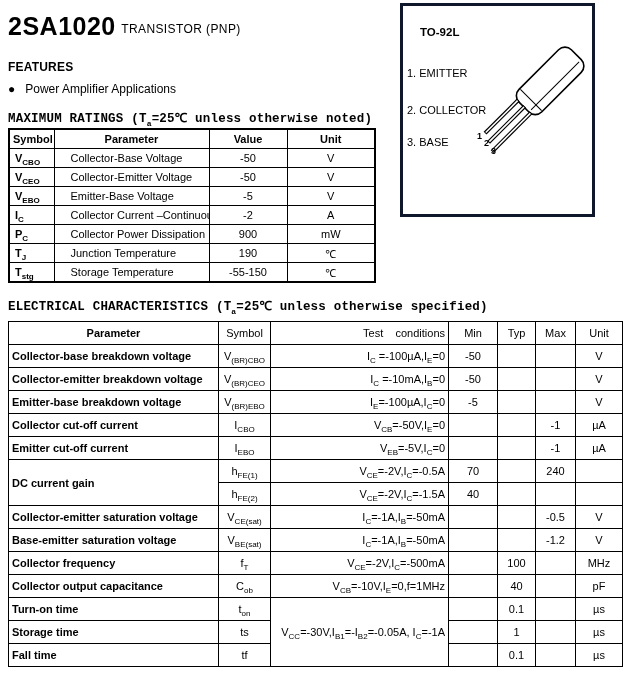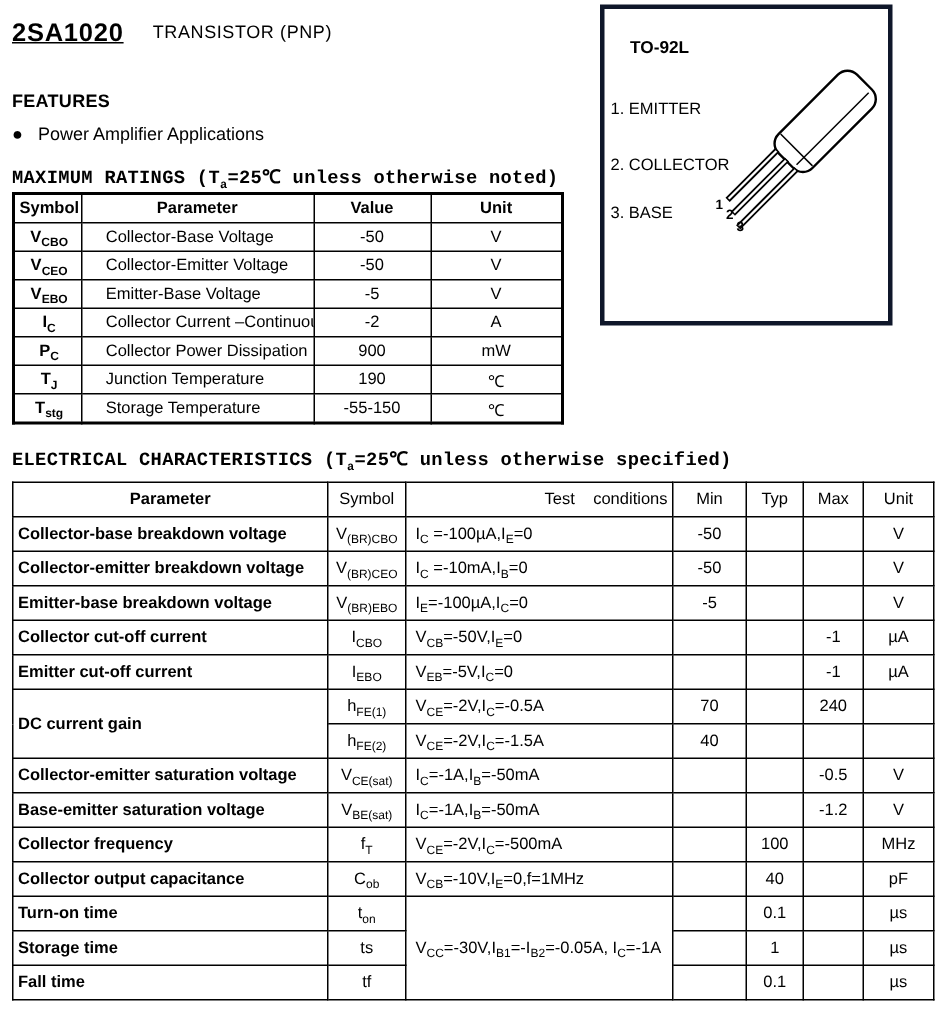--- a/index.html
+++ b/index.html
@@ -1,45 +1,45 @@
 <!DOCTYPE html>
 <html><head>
 <meta charset="utf-8">
 <style>
   html,body{margin:0;padding:0;background:#fff;}
   .page{position:relative;width:628px;height:678px;background:#fff;color:#000;
         font-family:"Liberation Sans",sans-serif;overflow:hidden;}
 
   .hdr{position:absolute;left:8px;top:12px;white-space:nowrap;}
-  .part-no{font-size:17px;font-weight:bold;letter-spacing:.5px;display:inline-block;vertical-align:baseline;text-decoration:underline;}
-  .part-desc{font-size:12px;letter-spacing:.4px;display:inline-block;margin-left:15px;vertical-align:2px;}
+  .part-no{font-size:25px;font-weight:bold;letter-spacing:.5px;display:inline-block;vertical-align:baseline;}
+  .part-desc{font-size:12px;letter-spacing:.4px;display:inline-block;margin-left:1px;vertical-align:2px;}
 
   .features-block{position:absolute;left:8px;top:60px;}
   .features-heading{font-size:12px;font-weight:bold;letter-spacing:.2px;}
   .feature-item{margin-top:8px;font-size:12px;display:flex;align-items:center;}
   .bullet{font-size:12px;margin-right:10px;line-height:1;}
 
   .section-heading{position:absolute;left:8px;font-size:12.5px;font-weight:bold;letter-spacing:.2px;white-space:nowrap;font-family:Liberation Mono, monospace;}
   .mr-heading{top:109px;}
   .ec-heading{top:297px;}
 
   table{border-collapse:collapse;table-layout:fixed;position:absolute;background:#fff;}
   #ratings-table{left:8px;top:128px;width:366px;border:2px solid #000;}
   #elec-table{left:8px;top:321px;width:614px;border:1.5px solid #000;}
   th,td{border:1px solid #000;font-size:11px;padding:0 3px;overflow:hidden;white-space:nowrap;}
   th{font-weight:bold;text-align:center;}
   #ratings-table th,#ratings-table td{height:18px;}
   #elec-table th,#elec-table td{height:22px;}
   #elec-table th.th-normal{font-weight:normal;}
   #elec-table th.cond-h{text-align:right;padding-left:14px;}
   td.center{text-align:center;}
-  td.sym{font-weight:bold;text-align:center;padding-left:5px;}
+  td.sym{font-weight:bold;text-align:left;padding-left:5px;}
   td.param{text-align:left;padding-left:16px;}
   td.eparam{font-weight:bold;text-align:left;}
-  td.cond{text-align:left;padding-left:6px;margin-left:40px;}
+  td.cond{text-align:right;padding-left:6px;margin-left:40px;}
   sub{font-size:8px;line-height:0;}
 
   .package-box{position:absolute;left:400px;top:3px;width:189px;height:208px;border:3px solid #0f172a;background:#fff;}
   .pkg-name{position:absolute;left:17px;top:20px;font-size:11.5px;font-weight:bold;}
   .pin{position:absolute;left:4px;font-size:11px;white-space:nowrap;}
   .pin1{top:61px;}.pin2{top:98px;}.pin3{top:130px;}
   .pkg-svg{position:absolute;left:0;top:0;width:189px;height:208px;}
   .pkg-svg text{font-family:"Liberation Sans",sans-serif;font-size:9px;font-weight:bold;}
 </style>
 </head>

